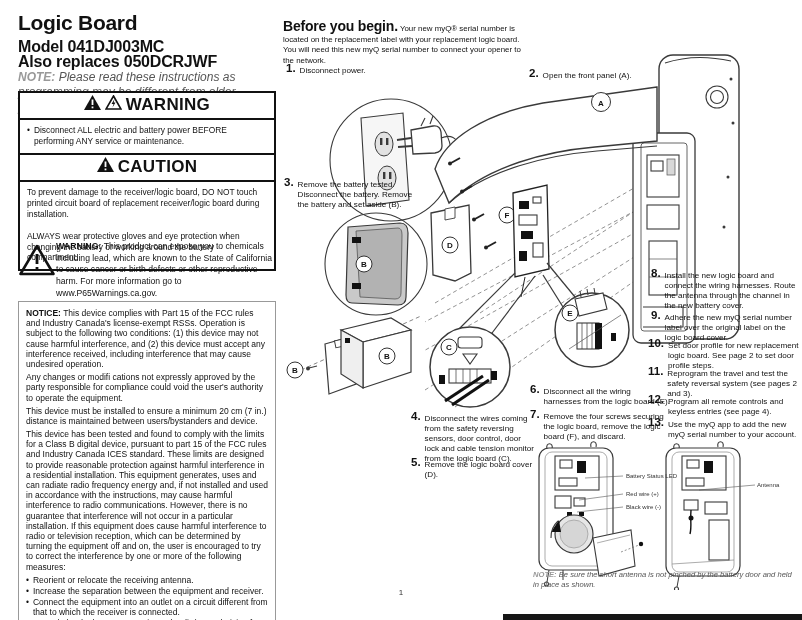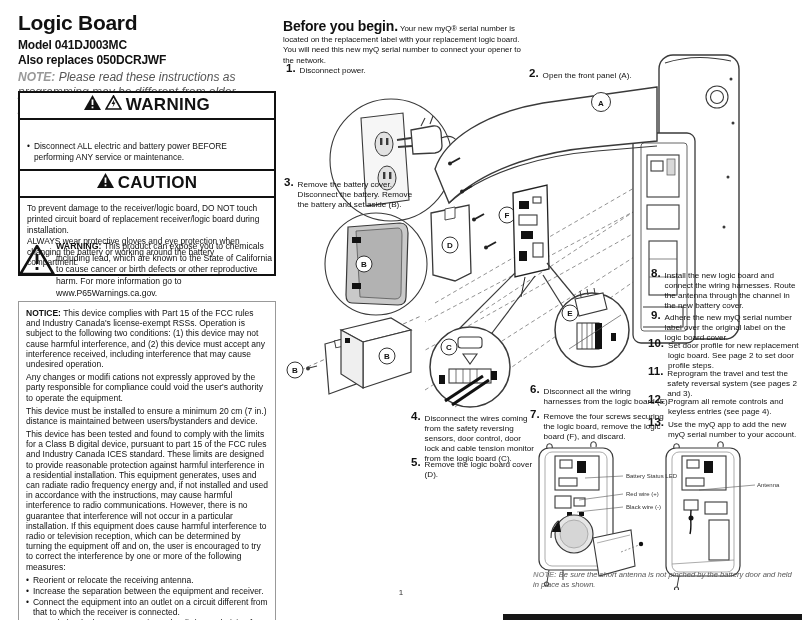--- a/index.html
+++ b/index.html
@@ -1,32 +1,32 @@
 <!DOCTYPE html>
 <html><head>
 <meta charset="utf-8">
 <style>
   html,body{margin:0;padding:0;background:#fff;}
   .page{position:relative;width:802px;height:620px;background:#fff;overflow:hidden;
         font-family:"Liberation Sans",sans-serif;color:#111;padding-left:32px;}
   .abs{position:absolute;}
   
   .title{font-size:21px;font-weight:bold;letter-spacing:-.3px;}
-  .model{font-size:12px;font-weight:bold;letter-spacing:-.2px;}
+  .model{font-size:16px;font-weight:bold;letter-spacing:-.2px;}
   .topnote{font-size:12px;font-style:italic;color:#555;line-height:1.25;}
   .topnote .nlabel{color:#999;font-weight:bold;}
   .warnbox{width:258px;border:2px solid #111;box-sizing:border-box;background:#fff;}
   .warnhead{display:flex;align-items:flex-start;justify-content:center;gap:4px;
             font-size:17px;font-weight:900;letter-spacing:.3px;padding:2px 0 3px 0;
             border-bottom:2px solid #111;}
   .warnbody{font-size:8.4px;line-height:1.3;padding:5px 7px 6px 7px;border-bottom:2px solid #111;}
   .warnbody:last-child{border-bottom:none;}
-  .warnbody p{margin:0 0 0 0;}
+  .warnbody p{margin:0 0 11px 0;}
   .warnbody p:last-child{margin:0;}
-  .brow{display:flex;gap:4px;margin-top:16px;}
+  .brow{display:flex;gap:4px;margin-top:0;}
   .brow::before{content:"•";font-size:8.4px;}
   .prop65{display:flex;width:258px;}
   .prop65 .ptxt{font-size:8.6px;line-height:1.35;}
   .prop65 .ptxt b{font-size:8.8px;}
   .noticebox{width:258px;border:1px solid #999;box-sizing:border-box;
              padding:6px 7px;font-size:8.5px;line-height:1.2;}
   .noticebox p{margin:0 0 3px 0;}
   .noticebox .nb{display:flex;gap:4px;margin-top:1px;}
   .noticebox .nb::before{content:"•";}
   
@@ -143,21 +143,21 @@
     <rect x="64" y="84" width="2.4" height="7" fill="#3a3a3a"></rect>
     <line x1="72" y1="52" x2="86" y2="50" stroke="#3a3a3a" stroke-width="2"></line>
     <line x1="73" y1="59" x2="87" y2="58" stroke="#3a3a3a" stroke-width="2"></line>
     <path d="M86,42 L108,38 Q115,37 116,44 L117,58 Q117,64 110,65 L88,66 Z" fill="#fff" stroke="#3a3a3a" stroke-width="1.3"></path>
     <path d="M116,50 C126,46 132,50 134,58" class="lineart" stroke-width="2"></path>
     <path d="M100,30 L96,38 M108,28 L105,36" class="lineart"></path>
   </svg>
 
   <div class="abs step" style="left:284px;top:177px;width:132px;">
     <span class="n">3.</span>
-      <span class="t">Remove the battery cover. Disconnect the battery. Remove the battery and set aside (B).</span>
+      <span class="t">Remove the battery tested. Disconnect the battery. Remove the battery and set aside (B).</span>
   </div>
 
   <svg class="abs" style="left:318px;top:211px;" width="118" height="108" viewBox="0 0 118 108">
     <circle cx="58" cy="53" r="51" class="lineart" stroke-width="1.6"></circle>
     <path d="M30,16 L82,12 Q90,12 90,22 L88,86 Q88,94 80,94 L34,92 Q28,92 28,84 Z" fill="#c9c9c9" stroke="#3a3a3a" stroke-width="1.2"></path>
     <path d="M38,20 L80,17 Q84,17 84,24 L83,82 Q83,88 77,88 L42,86 Z" fill="#b2b2b2" stroke="#555" stroke-width=".8"></path>
     <rect x="34" y="26" width="9" height="6" fill="#111"></rect>
     <rect x="34" y="72" width="9" height="6" fill="#111"></rect>
     <circle cx="46" cy="53" r="8" class="lbl-circ"></circle>
     <text x="46" y="56" text-anchor="middle" class="lbl-txt">B</text>

